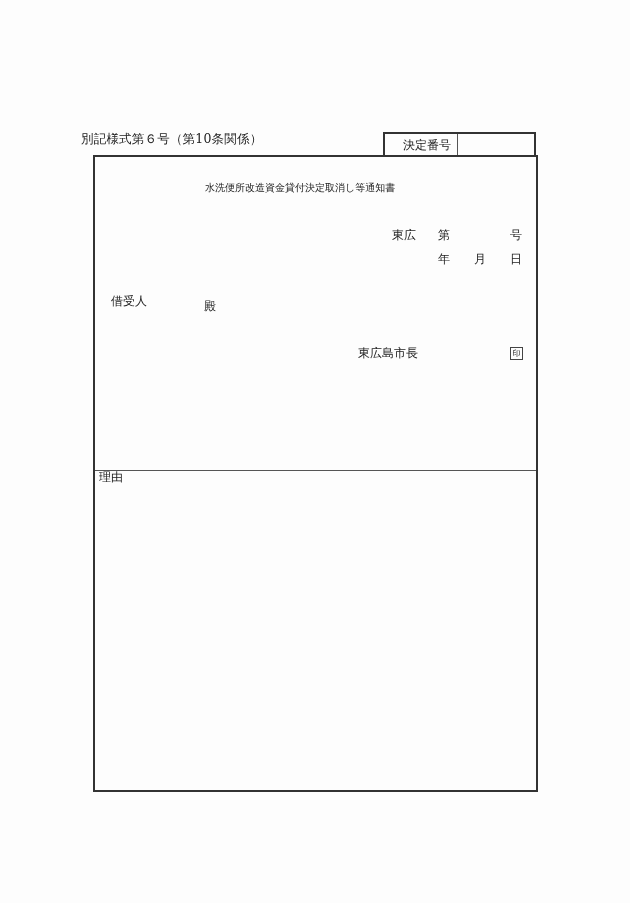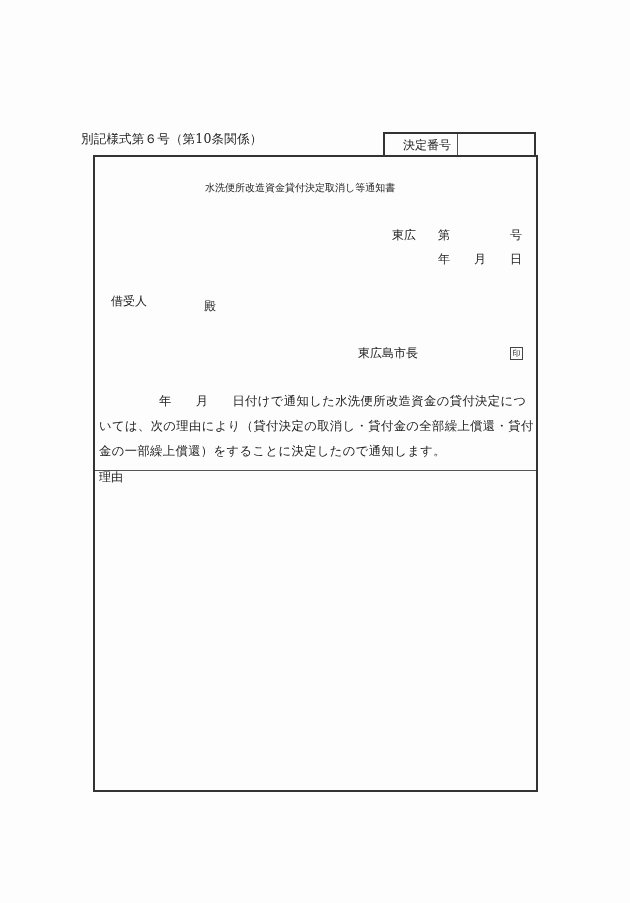--- a/index.html
+++ b/index.html
@@ -92,21 +92,18 @@
   <div class="inner" style="left:415px; top:94px;">日</div>
 
   <div class="inner" style="left:16px; top:136px;">借受人</div>
   <div class="inner" style="left:109px; top:141px;">殿</div>
 
   <div class="inner" style="left:263px; top:188px;">東広島市長</div>
   <div class="inner" style="left:415px; top:188px;">
     <span class="seal">印</span>
   </div>
 
-  <div class="body-text">
-    <span style="display:inline-block; width:60px;"></span><span>年</span><span style="display:inline-block; width:24px;"></span><span>月</span><span style="display:inline-block; width:24px;"></span><span>日付けで通知した水洗便所改造資金の貸付決定について</span><span>は、次の理由により（貸付決定の取消し・貸付金の全部繰上償還・貸付金の一部繰上償還）をすることに決定したので通知します。</span>
-  </div>
 
   <div class="divider"></div>
 
   <div class="inner" style="left:4px; top:312px;">理由</div>
   <div style="position:absolute; left:4px; top:350px; right:4px; bottom:4px;"></div>
 </div>
 
 </body></html>

